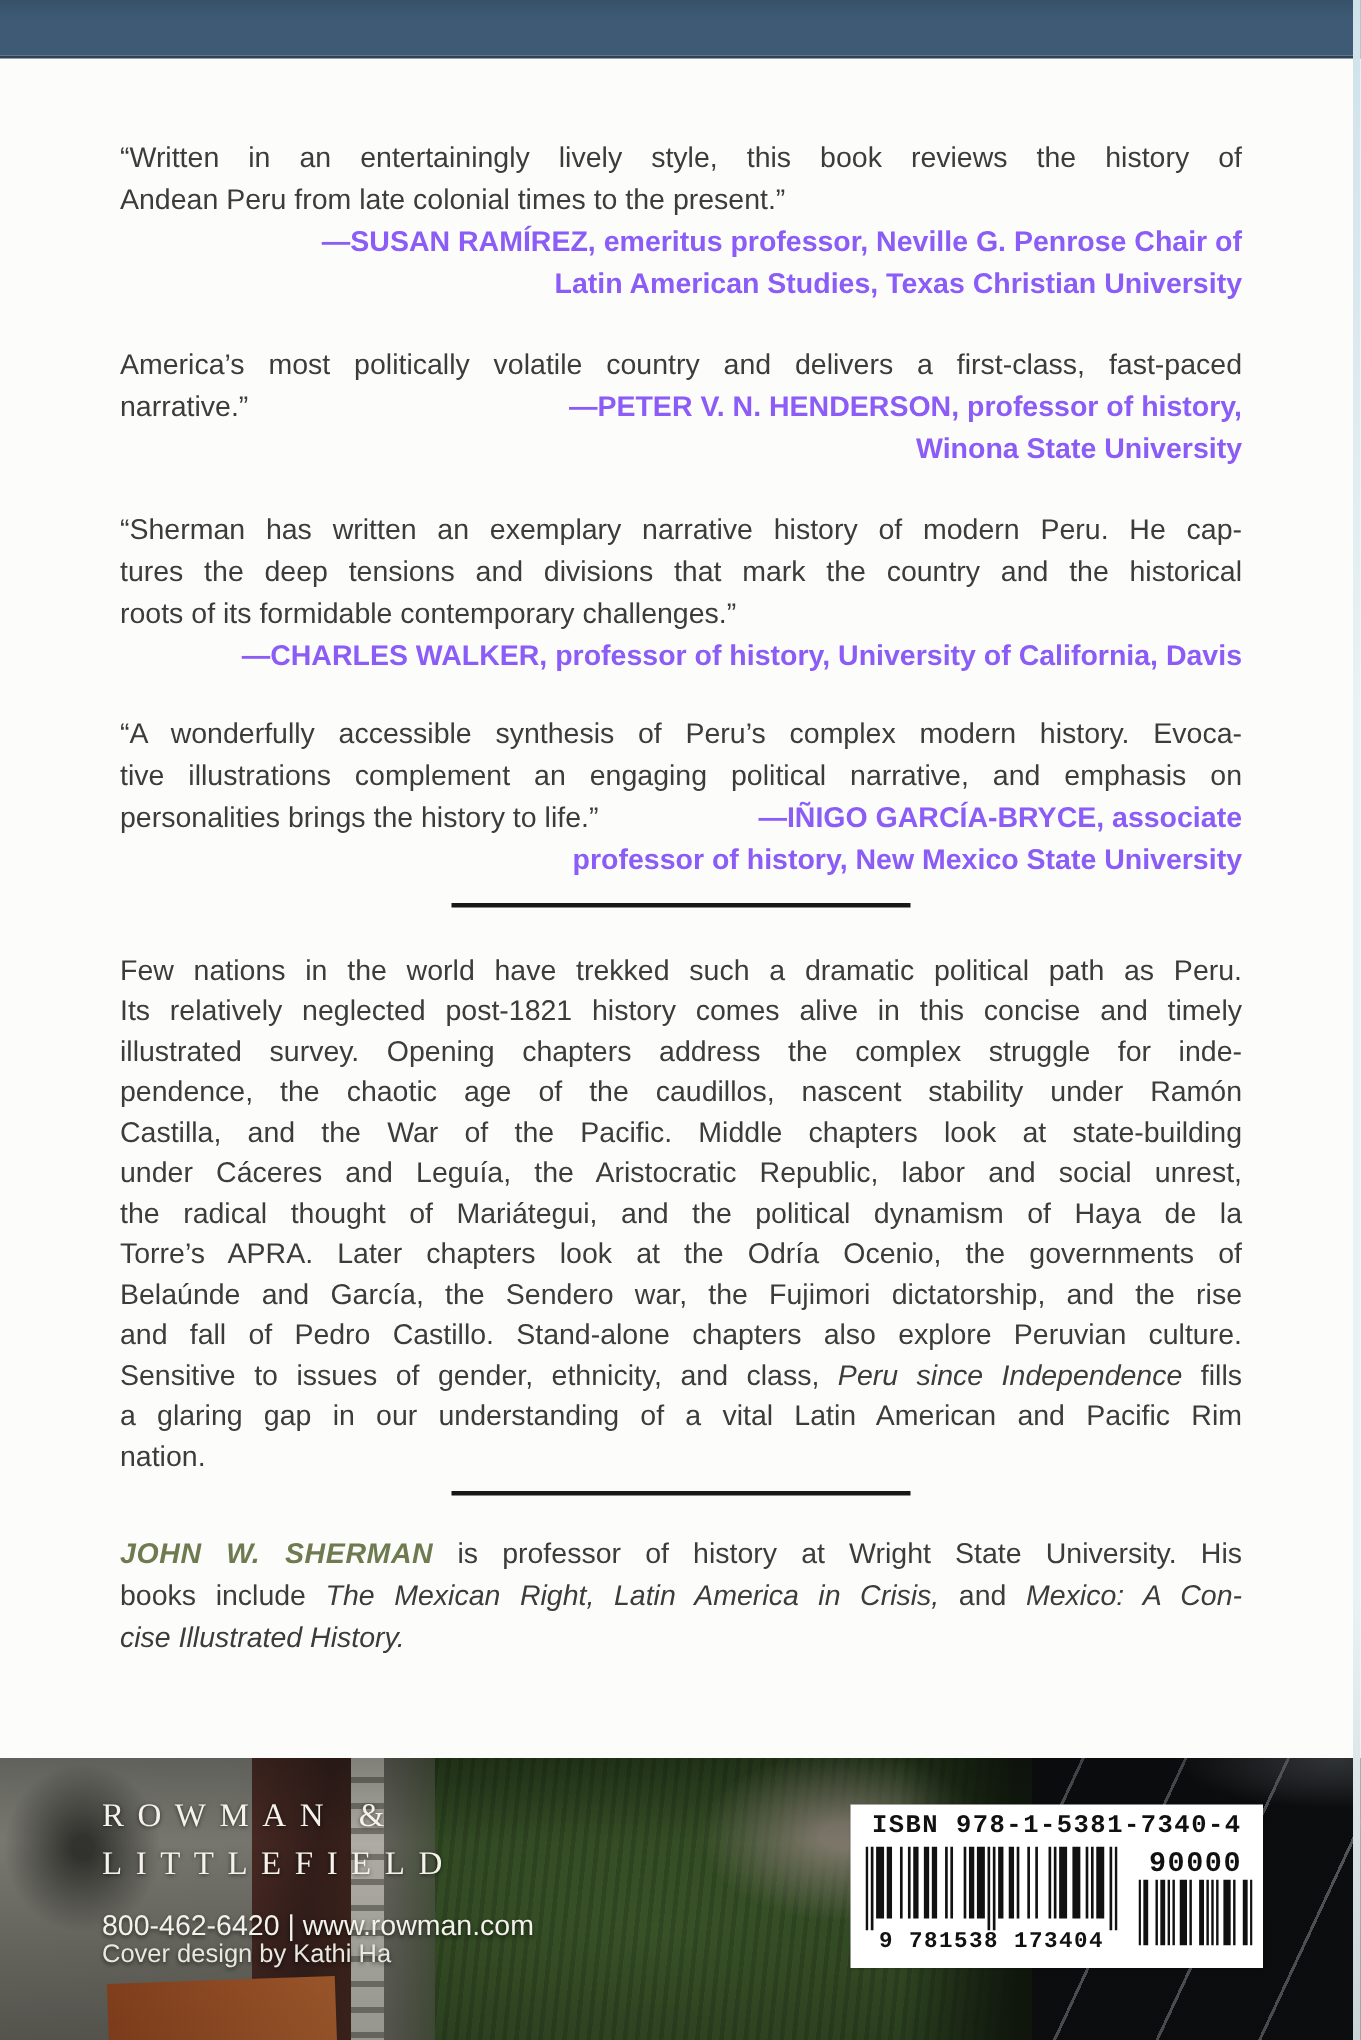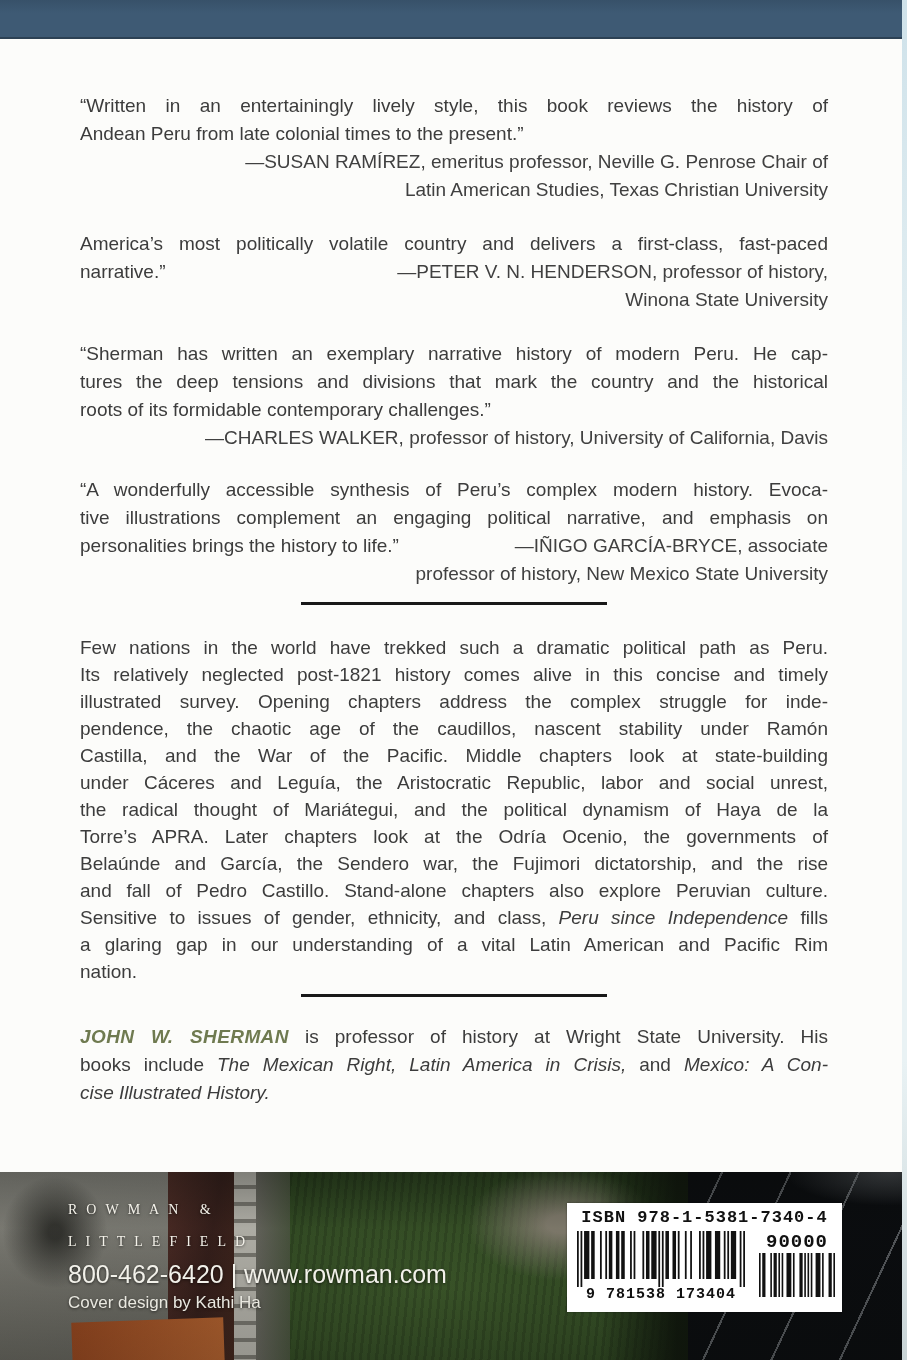--- a/index.html
+++ b/index.html
@@ -24,21 +24,21 @@
   
   .content{
     position:absolute;top:37px;left:80px;width:748px;
     color:#3c3c3c;
   }
   .quote{font-size:19px;line-height:28px;}
   .q1{margin-top:55px;}
   .q2{margin-top:26px;}
   .q3{margin-top:26px;}
   .q4{margin-top:24px;}
-  .q-attr{color:#404040;}
+  .q-attr{color:#8b5cf6;font-weight:bold;}
   .q-attr.pulled{margin-top:-28px;}
   .jline{text-align:justify;text-align-last:justify;}
   .lline{text-align:left;}
   .rline{text-align:right;}
   .divider{width:306px;border:0;border-top:3px solid #181818;margin:14px auto 0 auto;height:0;}
   .divider.d2{margin-top:9px;}
   .desc{margin-top:29px;font-size:19px;line-height:27px;}
   .bio{margin-top:26px;font-size:19px;line-height:28px;}
   .i{font-style:italic;}
   .b{color:#6f7a50;font-weight:700;letter-spacing:.4px;font-style:italic;}
@@ -58,22 +58,22 @@
   .ph-darkmid{left:600px;top:0;width:110px;height:100%;background:linear-gradient(90deg,rgba(18,24,14,0),#121a0e 70%);}
   .ph-road{left:688px;top:0;width:219px;height:100%;
     background:
       repeating-linear-gradient(115deg,rgba(0,0,0,0) 0 30px,rgba(226,232,238,.38) 30px 32px,rgba(0,0,0,0) 32px 62px),
       radial-gradient(140px 45px at 92% 0%,rgba(125,130,136,.55),rgba(125,130,136,0) 75%),
       #0b0d10;}
   .ph-roof{left:72px;bottom:-6px;width:152px;height:46px;background:linear-gradient(90deg,#a34d22,#c26a33);transform:rotate(-2deg);}
   .ph-overlay{left:0;top:0;width:100%;height:100%;background:linear-gradient(180deg,rgba(8,10,8,.38) 0%,rgba(8,10,8,.14) 30%,rgba(8,10,8,.26) 100%);}
   
   .pub{position:absolute;left:68px;top:22px;color:#f4f2ea;font-family:"Liberation Serif",serif;
-       font-size:14px;letter-spacing:9px;line-height:32px;z-index:5;text-shadow:0 1px 3px rgba(0,0,0,.6);}
-  .contact{position:absolute;left:68px;top:88px;color:#f2f1ea;font-size:25px;z-index:5;text-shadow:0 1px 3px rgba(0,0,0,.6);}
+       font-size:22px;letter-spacing:9px;line-height:32px;z-index:5;text-shadow:0 1px 3px rgba(0,0,0,.6);}
+  .contact{position:absolute;left:68px;top:102px;color:#f2f1ea;font-size:19px;z-index:5;text-shadow:0 1px 3px rgba(0,0,0,.6);}
   .credits{position:absolute;left:68px;top:120px;color:#e9e8e0;font-size:17px;line-height:22px;z-index:5;text-shadow:0 1px 3px rgba(0,0,0,.6);}
   
   .barcode-box{position:absolute;left:567px;top:31px;width:275px;height:109px;background:#fff;z-index:6;box-shadow:0 0 2px rgba(0,0,0,.4);}
   .isbn-label{position:absolute;left:0;top:5px;width:100%;text-align:center;
       font-family:"Liberation Mono",monospace;font-weight:700;font-size:17px;letter-spacing:1px;color:#111;}
   .ean-svg{position:absolute;left:10px;top:28px;width:168px;height:56px;}
   .ean-digits{position:absolute;left:8px;top:83px;width:172px;text-align:center;
       font-family:"Liberation Mono",monospace;font-weight:700;font-size:15px;letter-spacing:1px;color:#111;}
   .supp-digits{position:absolute;left:192px;top:28px;width:76px;text-align:center;
       font-family:"Liberation Mono",monospace;font-weight:700;font-size:19px;letter-spacing:1px;color:#111;}

